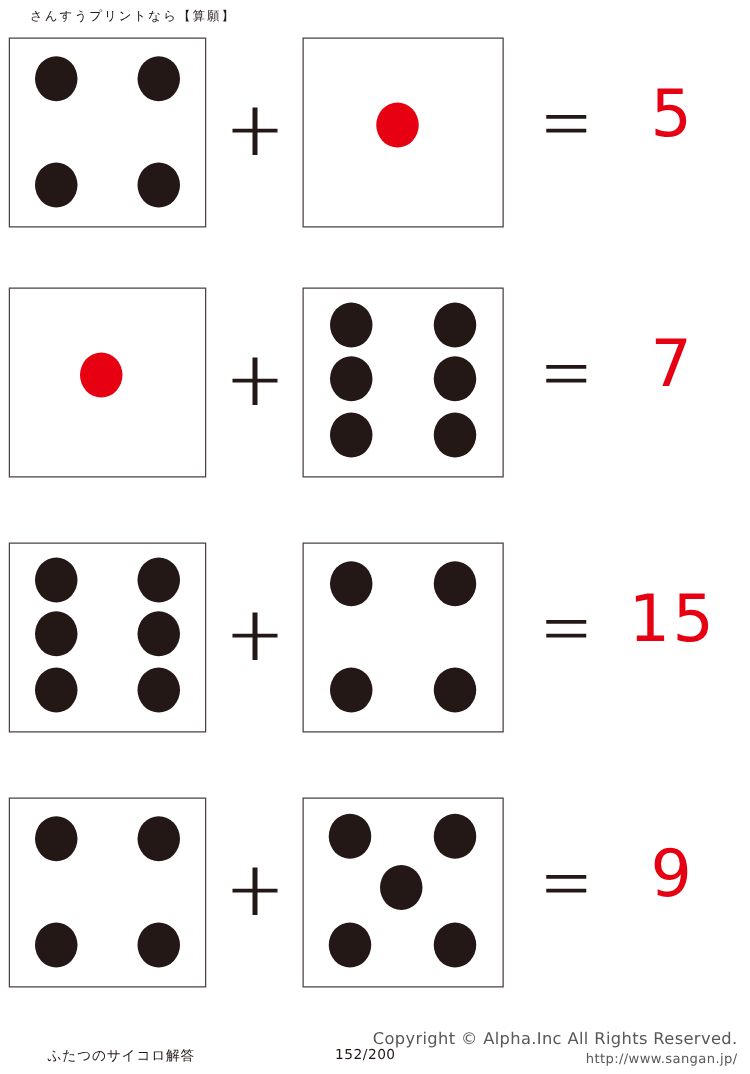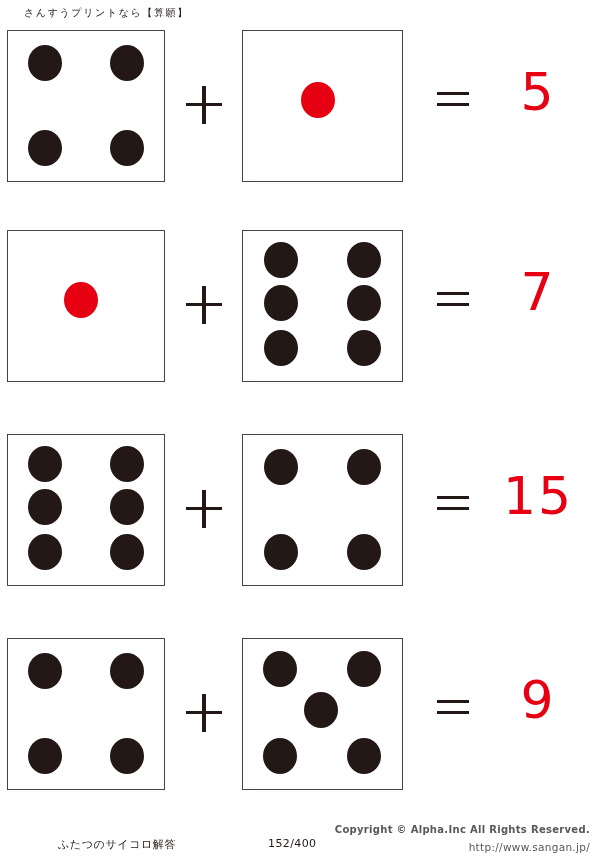--- a/index.html
+++ b/index.html
@@ -126,41 +126,39 @@
     height: 37px;
   }
   .footer-sheet-title {
     position: absolute;
     left: 38px;
     top: 15px;
     font-size: 11px;
     color: #231815;
     letter-spacing: 0.6px;
     font-family: Liberation Serif, serif;
-    margin-left: 20px;
   }
   .footer-page {
     position: absolute;
     left: 268px;
     top: 15px;
     font-size: 11px;
     color: #231815;
     letter-spacing: 0.4px;
     font-family: "DejaVu Sans", sans-serif;
   }
   .footer-copyright {
     position: absolute;
     right: 10px;
     top: 2px;
-    font-size: 10px;
+    font-size: 13px;
     color: #595757;
     text-align: right;
     letter-spacing: 0.3px;
     font-family: "DejaVu Sans", sans-serif;
-    font-weight: bold;
   }
   .footer-url {
     position: absolute;
     right: 10px;
     top: 19px;
     font-size: 10.5px;
     color: #595757;
     text-align: right;
     letter-spacing: 0.3px;
     font-family: "DejaVu Sans", sans-serif;
@@ -238,18 +236,18 @@
           <div class="pip" style="left: 23%; top: 78%;"></div>
           <div class="pip" style="left: 76%; top: 78%;"></div>
         </div>
         <div class="op-equals"></div>
         <div class="answer">9</div>
       </div>
     </div>
 
   <div class="footer">
     <div class="footer-sheet-title">ふたつのサイコロ解答</div>
-    <div class="footer-page">152/400</div>
+    <div class="footer-page">152/200</div>
     <div class="footer-copyright">Copyright ©  Alpha.Inc All Rights Reserved.</div>
     <div class="footer-url">http://www.sangan.jp/</div>
   </div>
 
 </div>
 
 </body></html>

